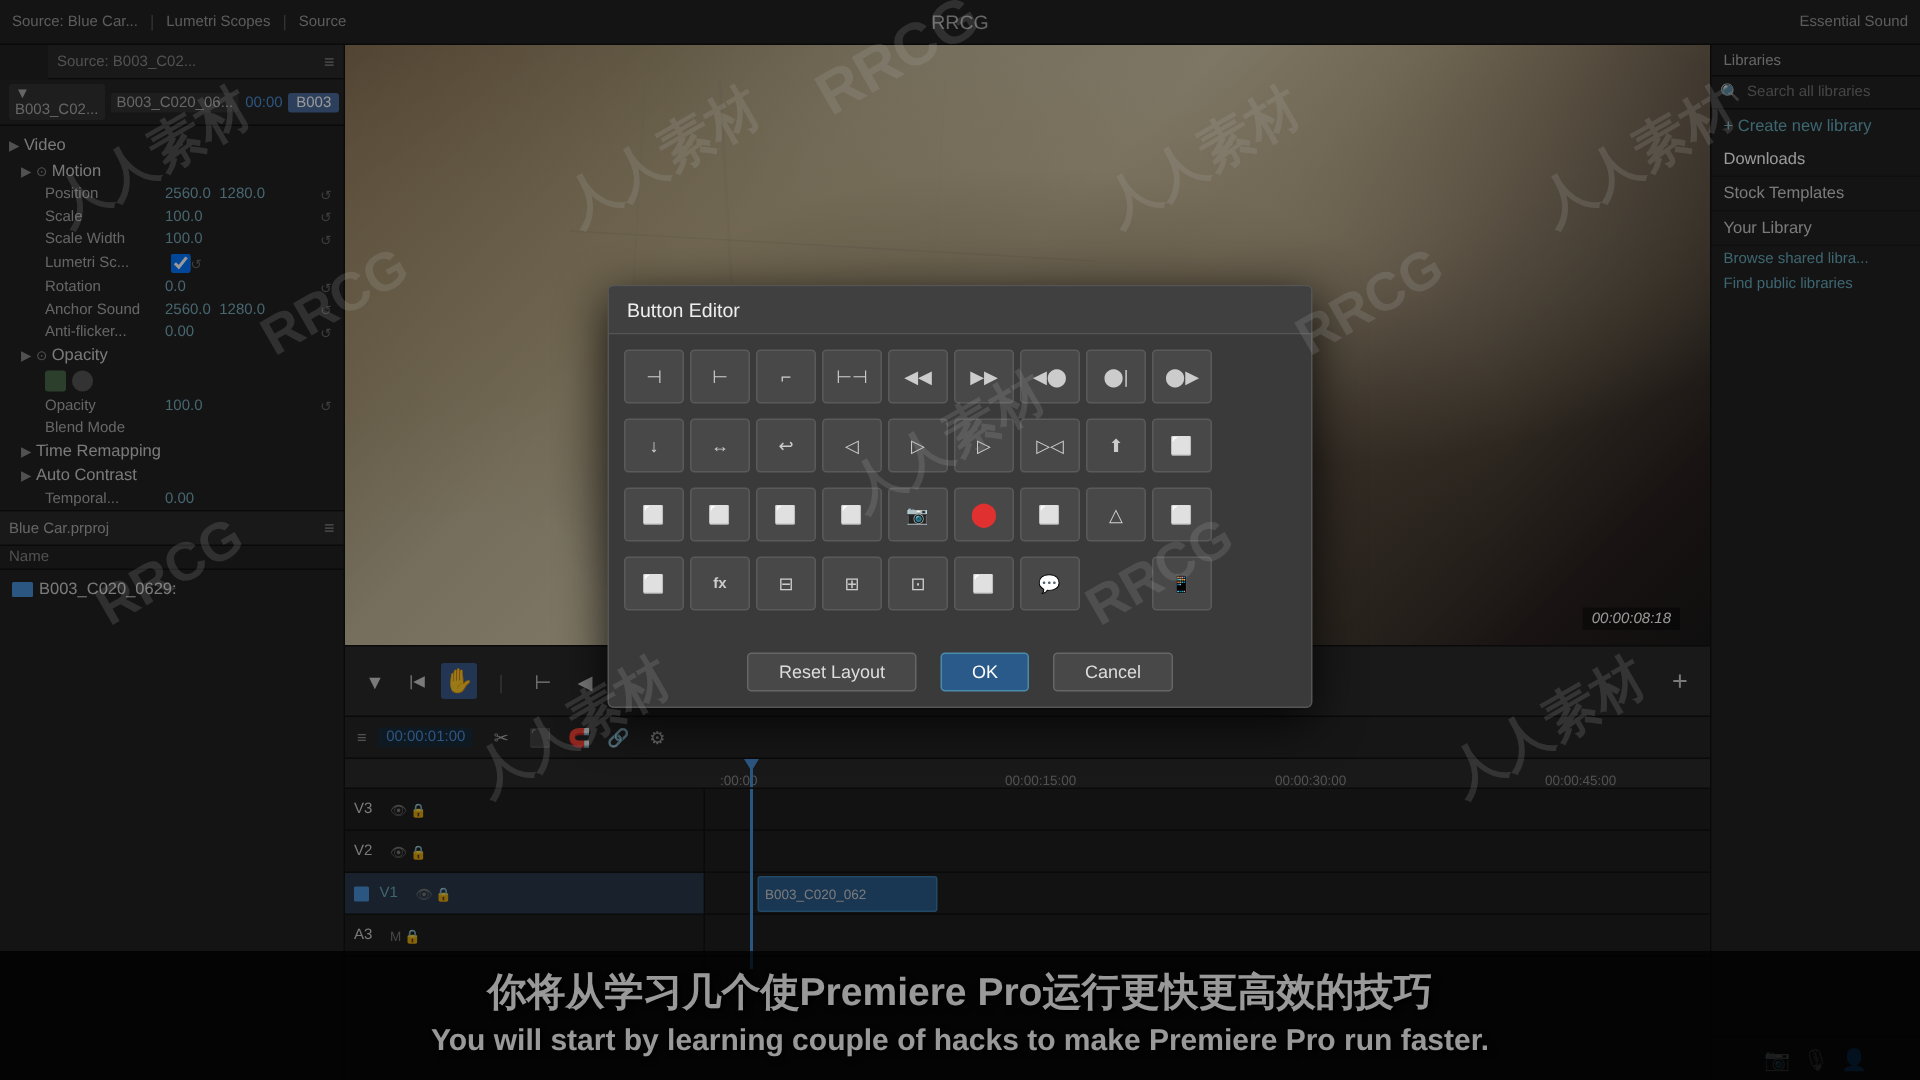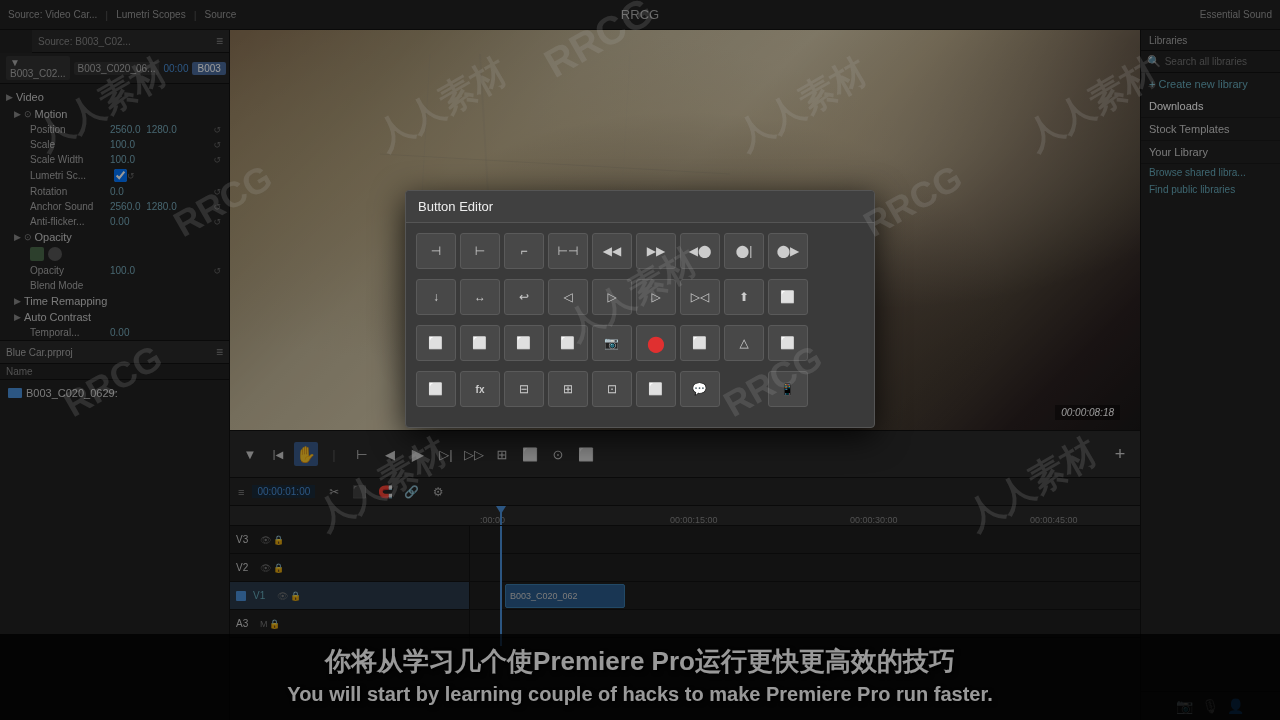--- a/index.html
+++ b/index.html
@@ -523,21 +523,21 @@
       border-bottom: 1px solid #111;
     }
   </style>
 </head>
 <body>
 
 <div class="app-container">
 
   <div class="top-bar">
     <div class="top-bar-left">
-      <span style="font-size:10px;color:#999">Source: Video Car...</span>
+      <span style="font-size:10px;color:#999">Source: Blue Car...</span>
       <span style="color:#555">|</span>
       <span style="font-size:10px;color:#999">Lumetri Scopes</span>
       <span style="color:#555">|</span>
       <span style="font-size:10px;color:#999">Source</span>
     </div>
     <div class="top-bar-title">RRCG</div>
     <div class="top-bar-right">
       <span style="font-size:10px;color:#999">Essential Sound</span>
     </div>
   </div>
@@ -888,20 +888,25 @@
           <div class="btn-icon-cell" style="font-size:12px">⊟</div>
           <div class="btn-icon-cell" style="font-size:12px">⊞</div>
           <div class="btn-icon-cell" style="font-size:12px">⊡</div>
           <div class="btn-icon-cell" style="font-size:12px">⬜</div>
           <div class="btn-icon-cell" style="font-size:12px">💬</div>
           <div class="btn-icon-cell" style="background:transparent;border-color:transparent;"></div>
           <div class="btn-icon-cell" style="font-size:12px">📱</div>
           <div class="btn-icon-cell" style="background:transparent;border-color:transparent;"></div>
         </div>
       </div>
+      <div class="dialog-footer">
+        <button class="dialog-btn">Reset Layout</button>
+        <button class="dialog-btn" style="background:#2a5a8a;border-color:#4a8aaa;color:#fff;">OK</button>
+        <button class="dialog-btn">Cancel</button>
+      </div>
     </div>
   </div>
 
   <div class="subtitle-overlay">
     <div class="subtitle-cn">你将从学习几个使Premiere Pro运行更快更高效的技巧</div>
     <div class="subtitle-en">You will start by learning couple of hacks to make Premiere Pro run faster.</div>
   </div>
 
   <div class="watermark">
     <span class="watermark-text" style="top:15px;left:540px;font-size:40px;">RRCG</span>

